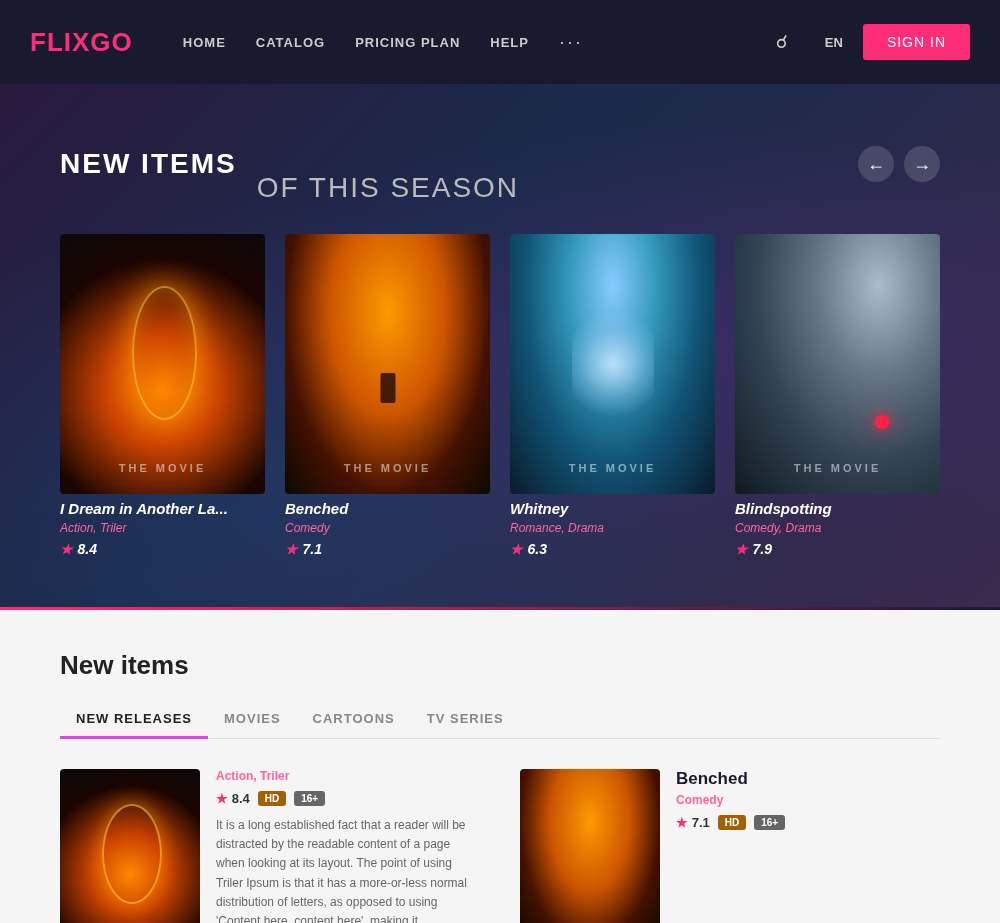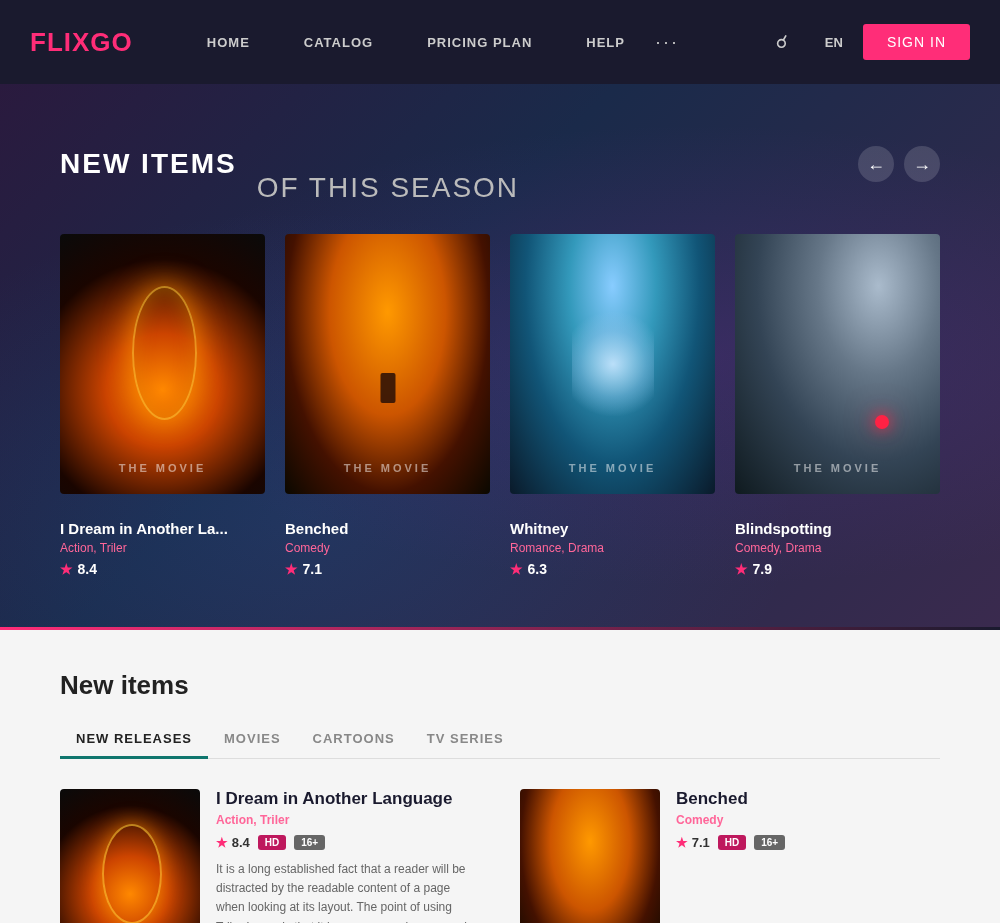--- a/index.html
+++ b/index.html
@@ -23,21 +23,20 @@
     }
     .logo span { color: #ff2d78; }
     .nav { display: flex; align-items: center; gap: 30px; flex: 1; }
     .nav-item {
       color: #ccc;
       font-size: 13px;
       font-weight: 600;
       letter-spacing: 1px;
       cursor: pointer;
       text-decoration: none;
-      margin-left: 24px;
     }
     .nav-dots { color: #ccc; font-size: 18px; cursor: pointer; letter-spacing: 2px; }
     .header-right { display: flex; align-items: center; gap: 20px; margin-left: auto; }
     .search-icon { color: #ccc; font-size: 18px; cursor: pointer; }
     .lang { color: #ccc; font-size: 13px; font-weight: 600; cursor: pointer; padding-left: 17px; }
     .sign-in-btn {
       background: #ff2d78;
       color: #fff;
       border: none;
       padding: 10px 24px;
@@ -157,21 +156,21 @@
     .poster-4::before {
       content: '';
       position: absolute;
       bottom: 25%; right: 25%;
       width: 14px; height: 14px;
       background: #ff2244;
       border-radius: 50%;
       box-shadow: 0 0 15px #ff2244, 0 0 30px rgba(255,50,80,0.5);
     }
 
-    .card-info { padding: 26px 0 0; }
+    .card-info { padding: 6px 0 0; font-style: italic; }
     .card-title { font-size: 15px; font-weight: 700; color: #fff; margin-bottom: 4px; }
     .card-genre { font-size: 12px; color: #ff6699; margin-bottom: 6px; }
     .card-rating { display: flex; align-items: center; gap: 5px; font-size: 14px; font-weight: 700; color: #fff; }
     .star { color: #ff2d78; }
 
     
     .divider { height: 3px; background: linear-gradient(to right, #ff2d78, transparent); }
 
     
     .new-items-section {
@@ -196,21 +195,21 @@
       font-size: 13px;
       font-weight: 600;
       letter-spacing: 1px;
       color: #888;
       cursor: pointer;
       border-bottom: 3px solid transparent;
       margin-bottom: -1px;
     }
     .tab.active {
       color: #222;
-      border-bottom: 3px solid #0f766e;
+      border-bottom: 3px solid #d946ef;
     }
 
     .items-grid {
       display: flex;
       gap: 40px;
     }
     .item-card {
       flex: 1;
       display: flex;
       gap: 16px;
@@ -244,21 +243,21 @@
       font-size: 8px;
       letter-spacing: 2px;
       color: rgba(255,255,255,0.4);
     }
     .item-info { flex: 1; }
     .item-title { font-size: 17px; font-weight: 700; color: #1a1a2e; margin-bottom: 4px; }
     .item-genre { font-size: 12px; color: #ff6699; margin-bottom: 8px; font-weight: 600; }
     .item-badges { display: flex; align-items: center; gap: 8px; margin-bottom: 10px; }
     .badge-rating { display: flex; align-items: center; gap: 4px; font-size: 13px; font-weight: 700; color: #333; }
     .badge { background: #555; color: #fff; font-size: 10px; font-weight: 700; padding: 2px 7px; border-radius: 3px; }
-    .badge-hd { background: #be185d; }
+    .badge-hd { background: #a16207; }
     .badge-age { background: #666; }
     .item-desc { font-size: 12px; color: #666; line-height: 1.6; }
   </style>
 </head>
 <body>
 
 <header class="header">
   <div class="logo">
     <span>FLIX</span><span>GO</span>
   </div>
@@ -357,21 +356,20 @@
     <div class="tab">CARTOONS</div>
     <div class="tab">TV SERIES</div>
   </div>
   <div class="items-grid">
 
     <div class="item-card">
       <div class="item-thumb thumb-1">
         <span class="thumb-label">THE MOVIE</span>
       </div>
       <div class="item-info">
-        <div class="item-title">I Dream in Another Language</div>
         <div class="item-genre">Action, Triler</div>
         <div class="item-badges">
           <div class="badge-rating">
             <span class="star">★</span>
             <span>8.4</span>
           </div>
           <span class="badge badge-hd">HD</span>
           <span class="badge badge-age">16+</span>
         </div>
         <p class="item-desc">It is a long established fact that a reader will be distracted by the readable content of a page when looking at its layout. The point of using Triler Ipsum is that it has a more-or-less normal distribution of letters, as opposed to using 'Content here, content here', making it</p>

